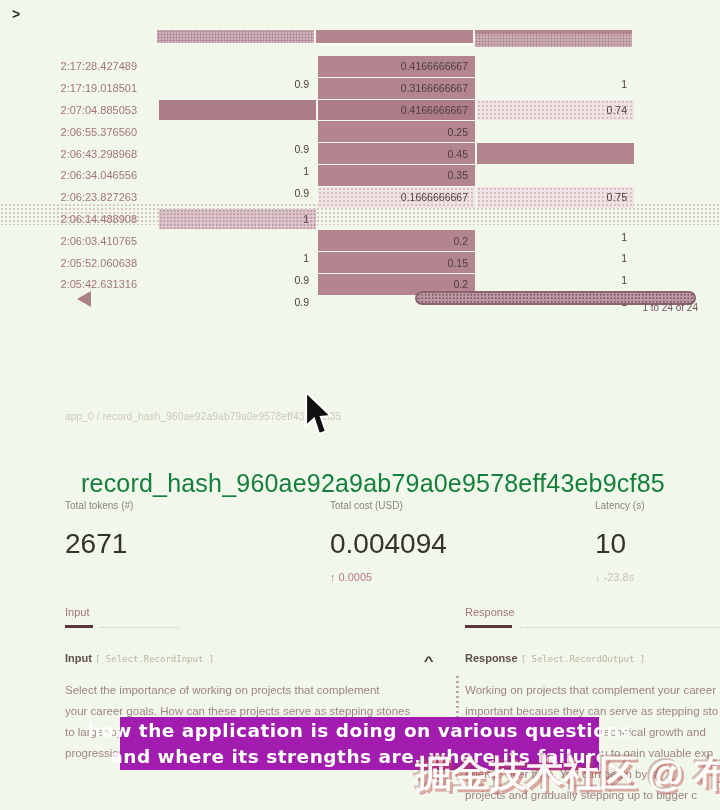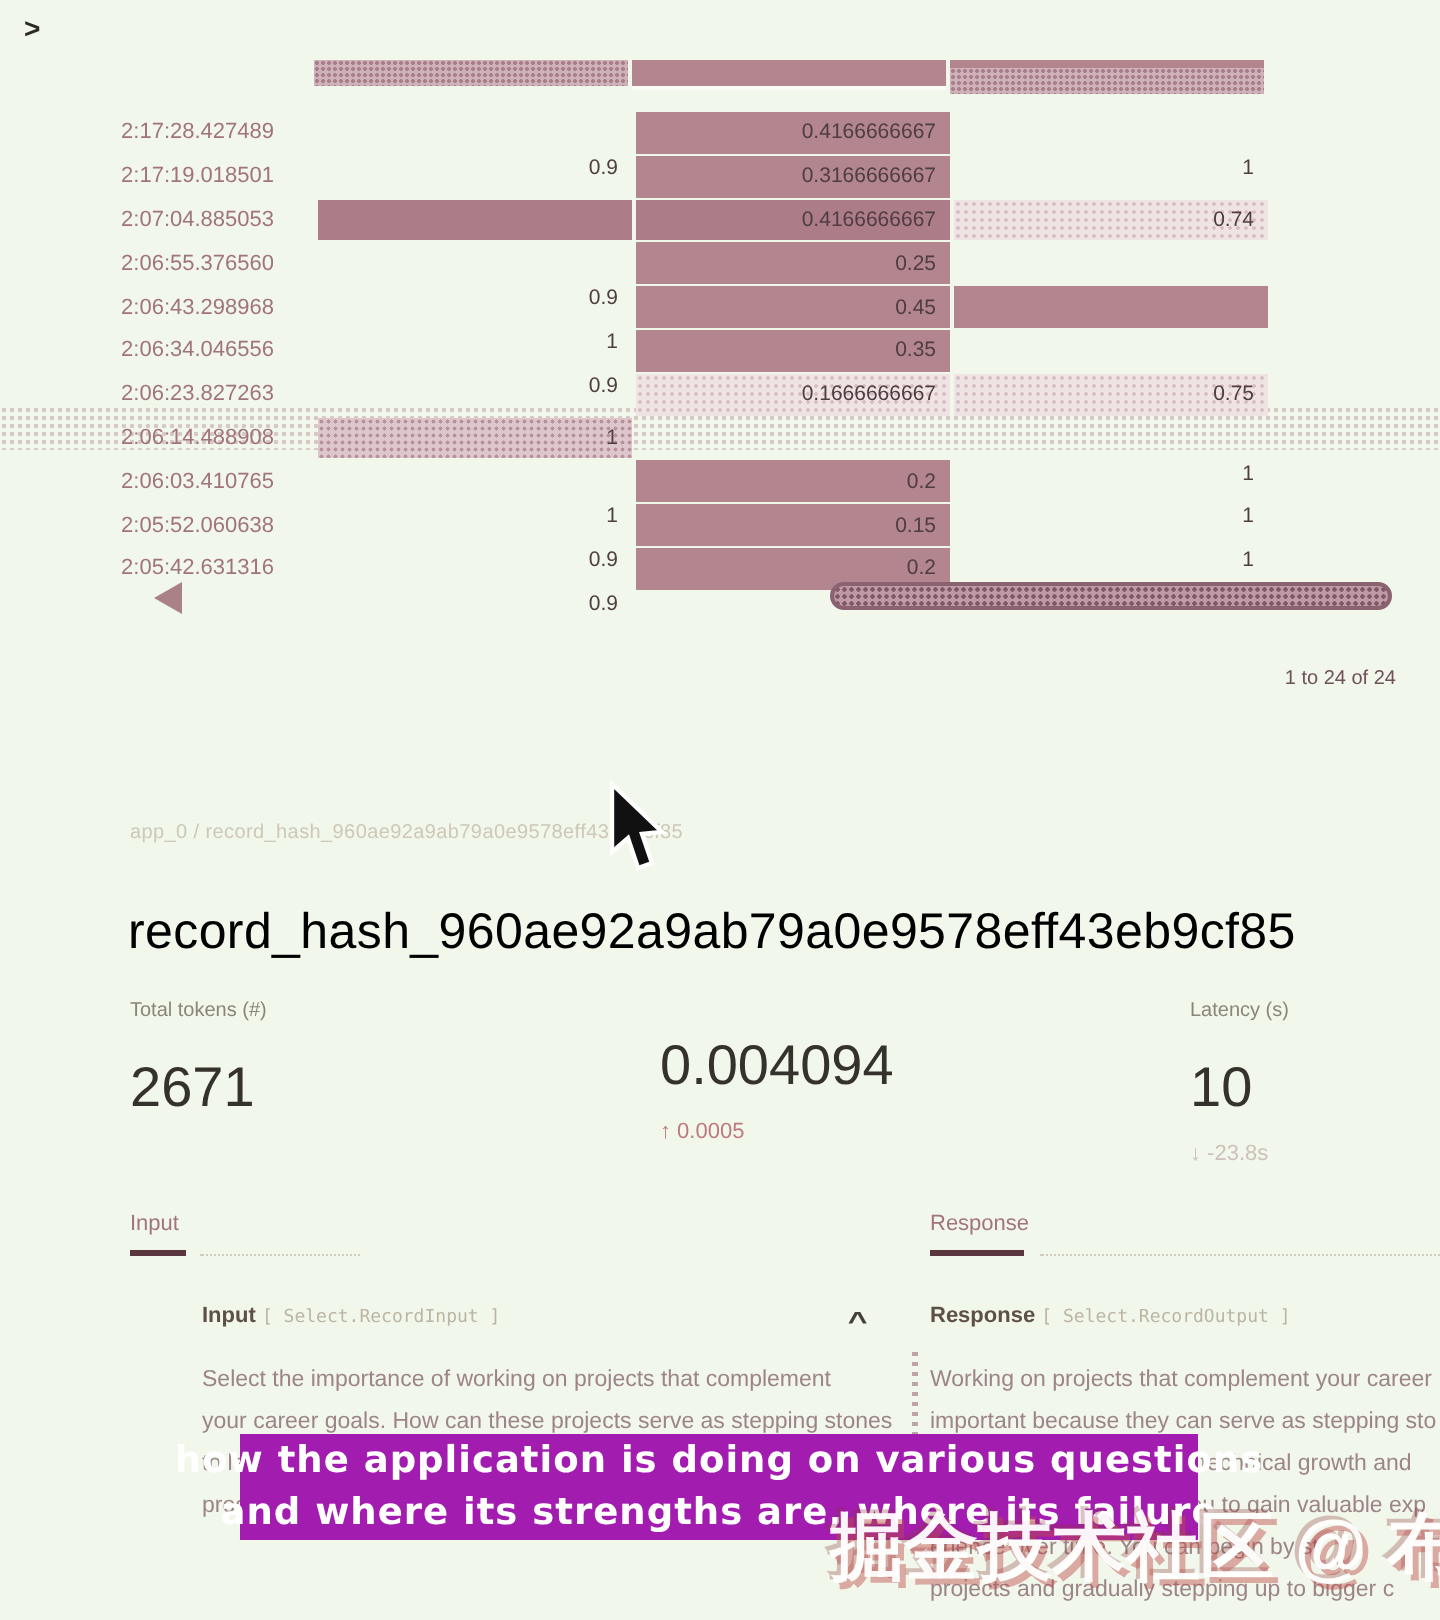--- a/index.html
+++ b/index.html
@@ -31,44 +31,44 @@
   .partial.p1{left:157px;background-color:#cfb2b9;background-image:radial-gradient(#a87e8a 0.9px,transparent 1.1px);background-size:3px 3px;}
   .partial.p2{left:316px;background:#b2858f;border-bottom:2px solid #fdfdf8;}
   .partial.p3{left:475px;background-color:#cfb2b9;background-image:radial-gradient(#a87e8a 0.9px,transparent 1.1px);background-size:3px 3px;border-top:4px solid #b2858f;}
 
   
   .scroll-left{position:absolute;left:77px;top:291px;width:0;height:0;cursor:pointer;
     border-top:8px solid transparent;border-bottom:8px solid transparent;border-right:14px solid #a1737c;opacity:.9;}
   .hscroll{position:absolute;left:415px;top:291px;width:281px;height:14px;border-radius:8px;cursor:grab;
     background-color:#bf9aa5;background-image:radial-gradient(#7e5866 1px,transparent 1.2px);background-size:3.5px 3.5px;
     border:2px solid #8a6270;box-sizing:border-box;}
-  .pagination{position:absolute;right:22px;top:334px;font-size:10px;color:#70505a;}
+  .pagination{position:absolute;right:22px;top:302px;font-size:10px;color:#70505a;}
 
   
   .breadcrumb{position:absolute;left:65px;top:411px;font-size:10px;color:#cdc8b8;letter-spacing:.2px;}
-  .title{position:absolute;left:64px;top:452px;margin:0;font-size:25px;font-weight:500;color:#000000;letter-spacing:.2px;}
+  .title{position:absolute;left:64px;top:452px;margin:17px;font-size:25px;font-weight:500;color:#15803d;letter-spacing:.2px;}
 
   .metric{position:absolute;top:500px;width:250px;}
   .metric .mlabel{font-size:10px;color:#8b8579;}
   .metric .mvalue{font-size:28px;color:#35322d;margin-top:17px;font-weight:400;}
   .metric .mdelta{font-size:11px;margin-top:11px;}
   .m1{left:65px;} .m2{left:330px;} .m3{left:595px;}
   .delta-up{color:#bd7a84;} .delta-down{color:#cec0bb;}
 
   
   .tab-label{position:absolute;top:606px;font-size:11px;color:#a3747b;cursor:pointer;}
   .tab-input{left:65px;} .tab-response{left:465px;}
   .tab-underline{position:absolute;top:625px;height:3px;background:#5a363e;}
   .u-input{left:65px;width:28px;} .u-response{left:465px;width:47px;}
   .tab-base{position:absolute;top:627px;height:0;border-bottom:1px dotted rgba(150,120,110,.35);}
   .b-input{left:100px;width:80px;} .b-response{left:520px;width:200px;}
 
   
   .panel{position:absolute;top:652px;}
-  .panel-input{left:65px;width:392px;margin-left:36px;}
+  .panel-input{left:65px;width:392px;}
   .panel-response{left:465px;width:400px;}
   .phead{font-size:11px;color:#5f4f49;font-weight:700;}
   .phead .selector{font-weight:400;font-family:"DejaVu Sans Mono",monospace;font-size:9px;color:#bcb5a4;}
   .collapse{position:absolute;left:425px;top:653px;font-size:13px;font-weight:700;color:#45403a;cursor:pointer;transform:scaleX(1.3);}
   .plines{margin-top:16px;}
   .pline{font-size:11.5px;color:#9d8488;line-height:21px;white-space:nowrap;overflow:visible;}
   .vscroll{position:absolute;left:456px;top:676px;width:3px;height:52px;
     background:repeating-linear-gradient(180deg,#bda4a8 0 2px,transparent 2px 5px);}
 
   
@@ -116,20 +116,21 @@
   <div class="pagination">1 to 24 of 24</div>
 
   <div class="breadcrumb">app_0 / record_hash_960ae92a9ab79a0e9578eff43eb9cf85</div>
   <h1 class="title">record_hash_960ae92a9ab79a0e9578eff43eb9cf85</h1>
 
   <div class="metric m1">
     <div class="mlabel">Total tokens (#)</div>
     <div class="mvalue">2671</div>
   </div>
   <div class="metric m2">
+    <div class="mlabel">Total cost (USD)</div>
     <div class="mvalue">0.004094</div>
     <div class="mdelta delta-up">↑ 0.0005</div>
   </div>
   <div class="metric m3">
     <div class="mlabel">Latency (s)</div>
     <div class="mvalue">10</div>
     <div class="mdelta delta-down">↓ -23.8s</div>
   </div>
 
   <div class="tab-label tab-input">Input</div>

